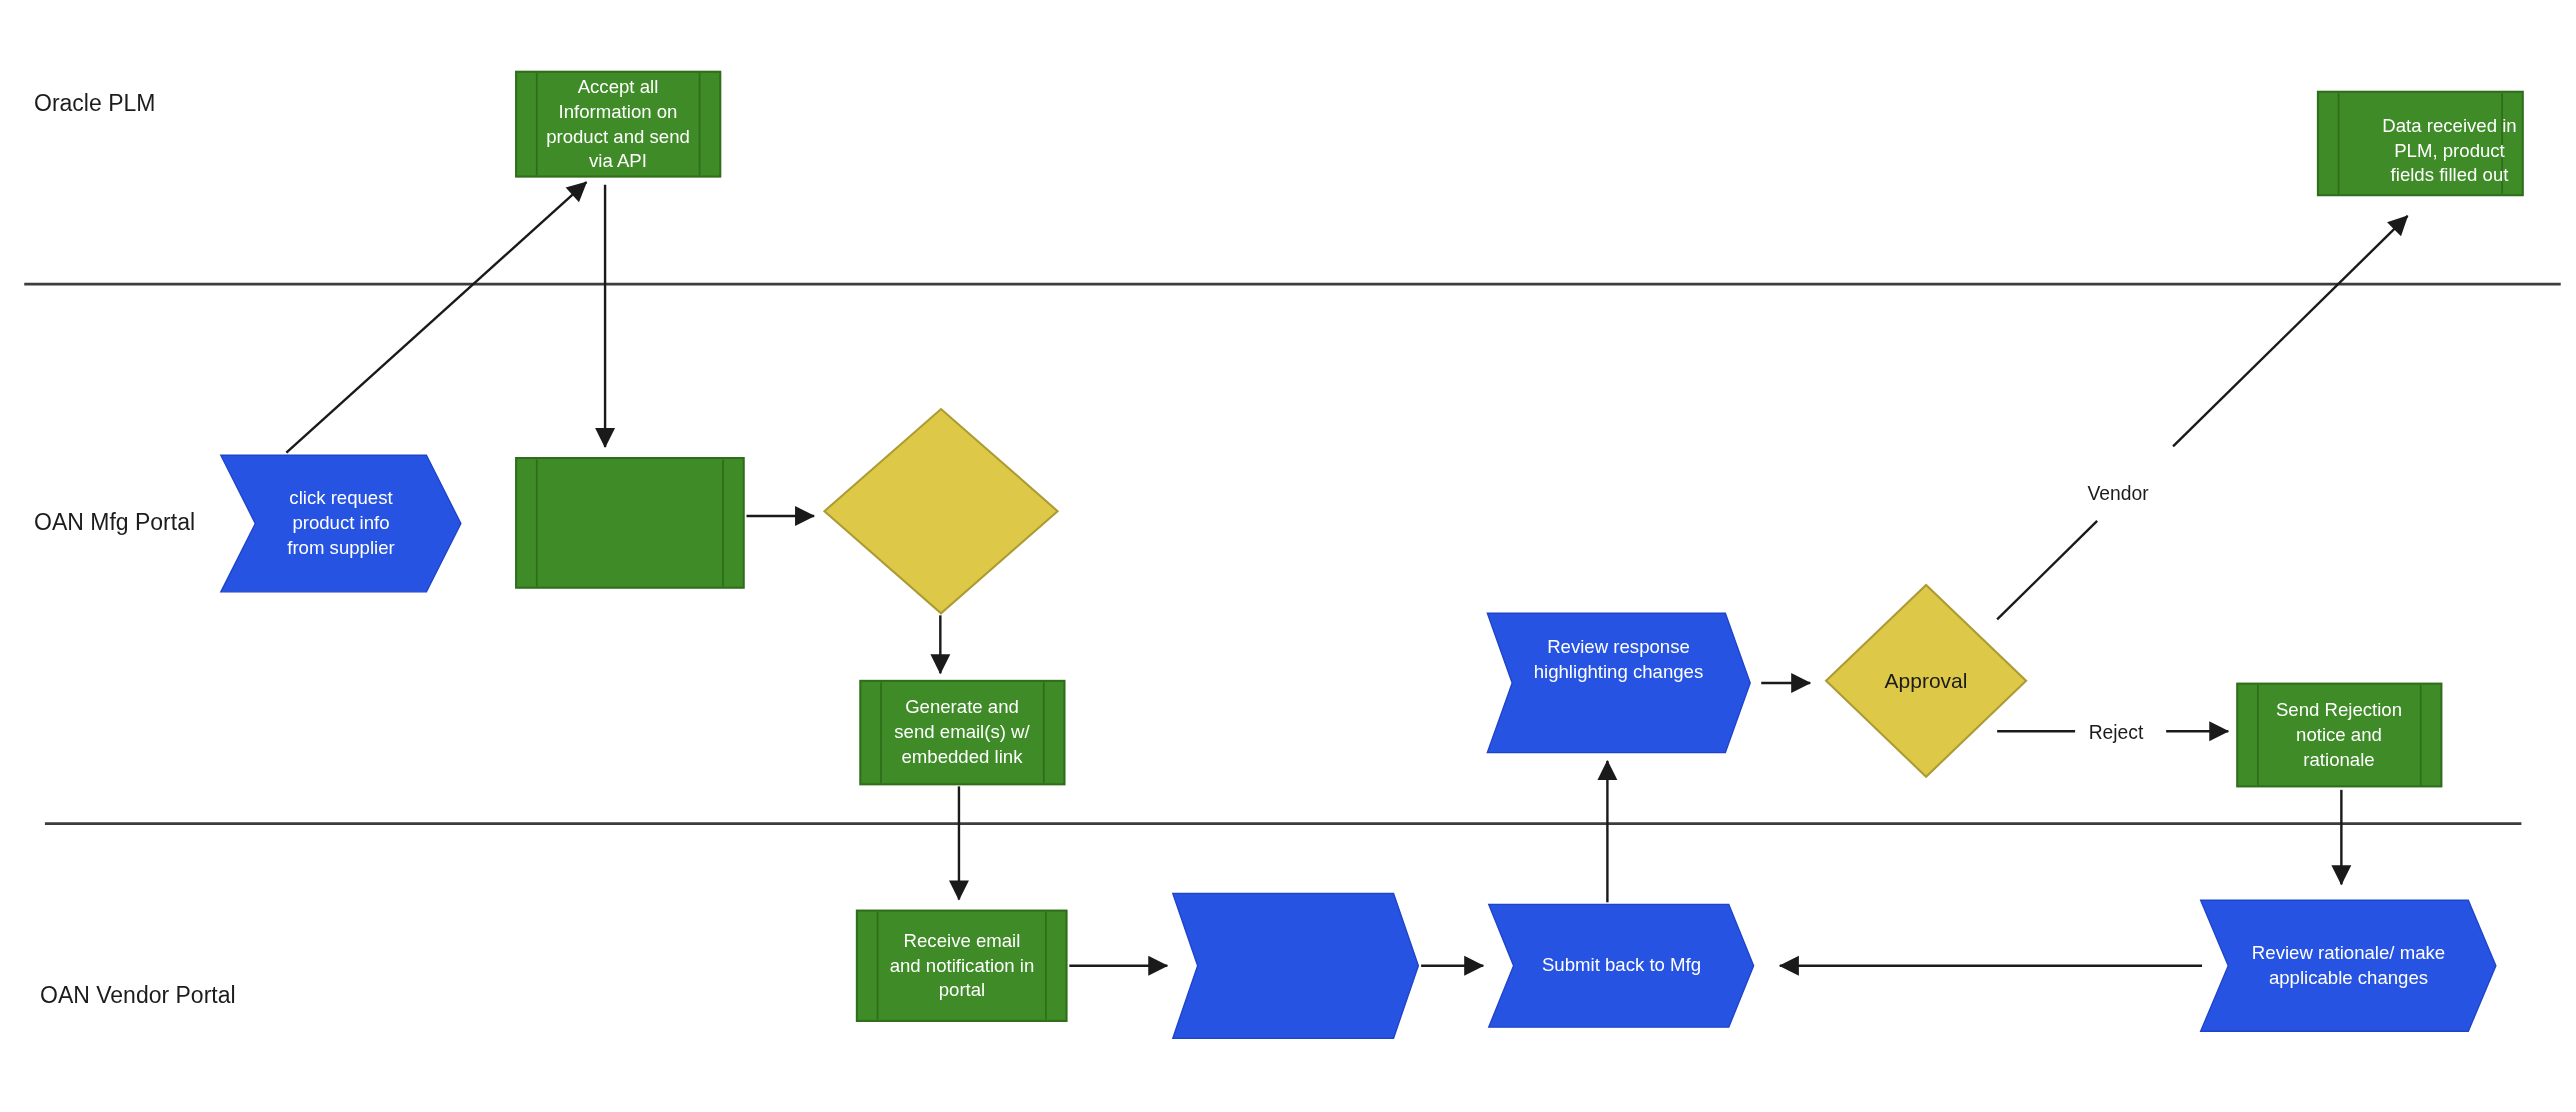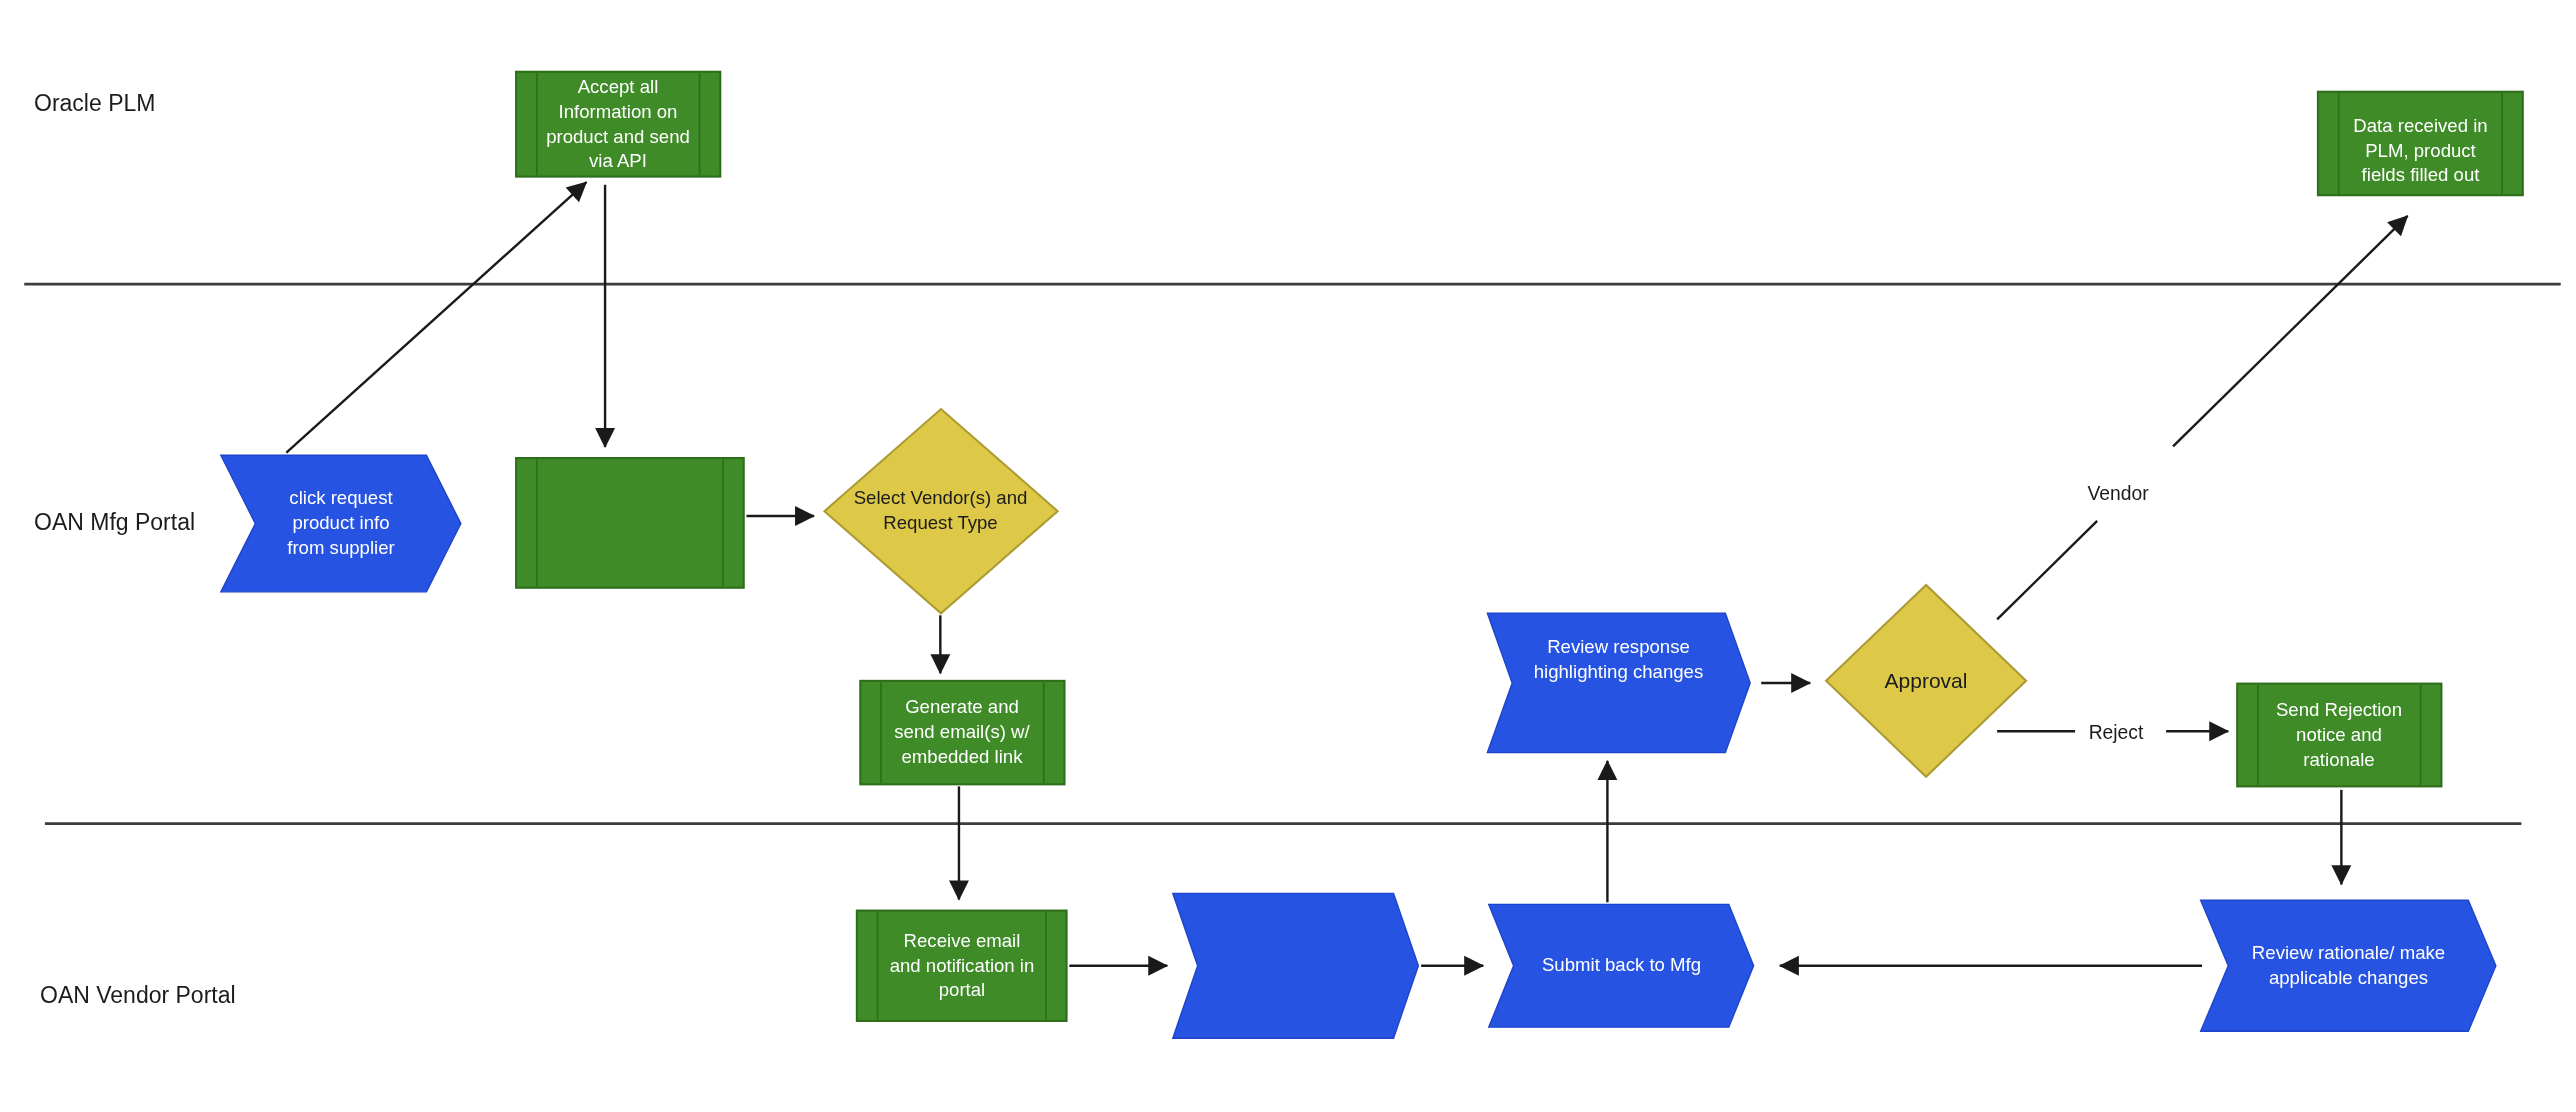--- a/index.html
+++ b/index.html
@@ -135,28 +135,26 @@
   </svg>
 
   <div class="lane-label" style="left:34px; top:90px;">Oracle PLM</div>
   <div class="lane-label" style="left:34px; top:509px;">OAN Mfg Portal</div>
   <div class="lane-label" style="left:40px; top:982px;">OAN Vendor Portal</div>
 
   <div class="node-label" style="left:516px; top:72px; width:204px; height:105px;">Accept all
 Information on
 product and send
 via API</div>
-  <div class="node-label" style="left:2318px; top:92px; width:205px; height:118px;">Data received in
+  <div class="node-label" style="left:2318px; top:92px; width:205px; height:118px;padding-left:29px;">Data received in
 PLM, product
 fields filled out</div>
   <div class="node-label" style="left:221px; top:455px; width:240px; height:137px;">click request
 product info
 from supplier</div>
-  <div class="node-label dark" style="left:824px; top:409px; width:233px; height:204px;">Select Vendor(s) and
-Request Type</div>
   <div class="node-label" style="left:860px; top:681px; width:204px; height:103px;">Generate and
 send email(s) w/
 embedded link</div>
   <div class="node-label" style="left:1487px; top:607px; width:263px; height:105px;">Review response
 highlighting changes</div>
   <div class="node-label dark approval-label" style="left:1826px; top:585px; width:200px; height:192px;">Approval</div>
   <div class="node-label" style="left:2237px; top:684px; width:204px; height:103px;border-radius:15px;">Send Rejection
 notice and
 rationale</div>
   <div class="node-label" style="left:857px; top:911px; width:210px; height:110px;">Receive email

